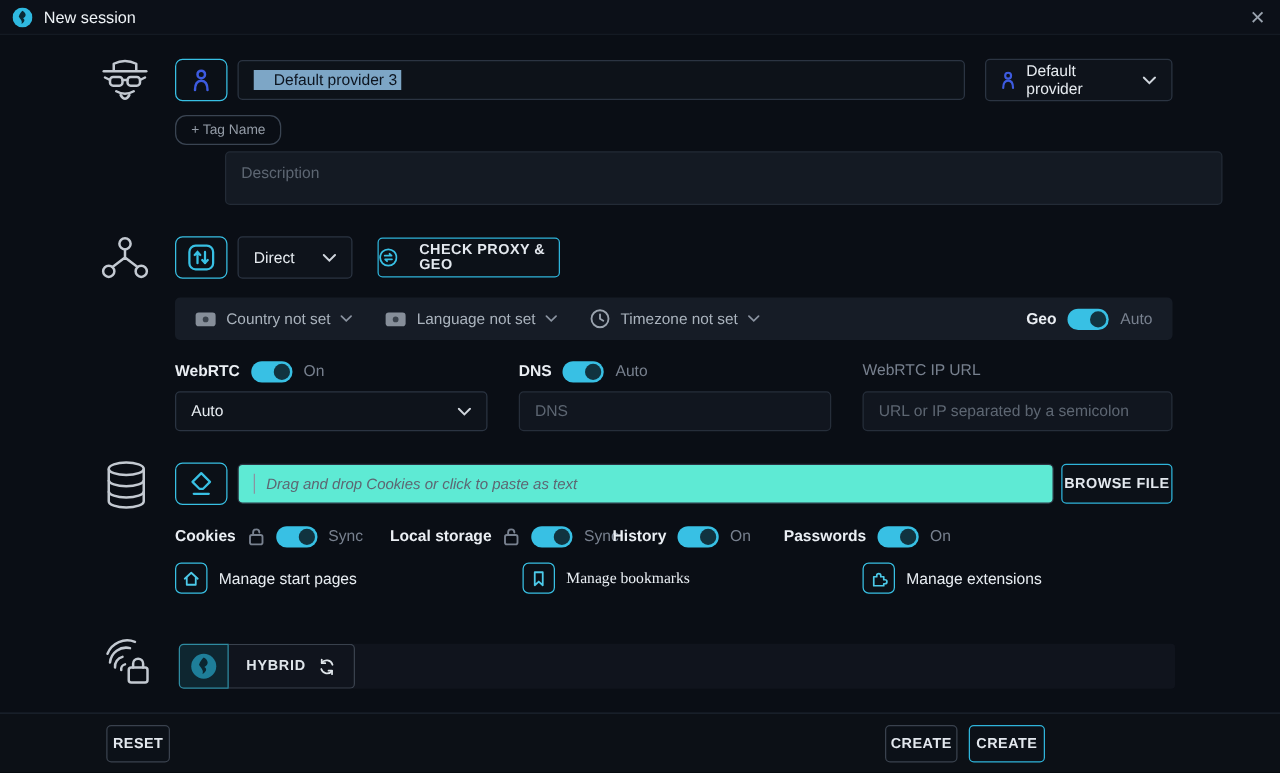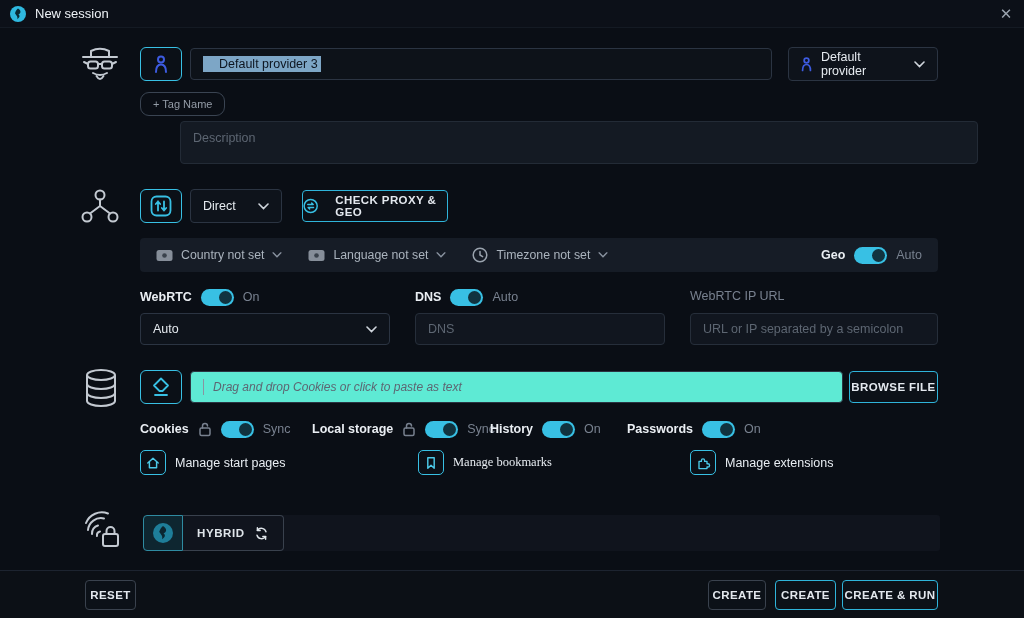--- a/index.html
+++ b/index.html
@@ -403,18 +403,15 @@
   <div class="footer">
     <div class="abs btn" style="left:85px; top:9px; width:51px; height:30px;">
       <span>RESET</span>
     </div>
     <div class="abs btn" style="left:708px; top:9px; width:58px; height:30px;">
       <span>CREATE</span>
     </div>
     <div class="abs btn accent" style="left:775px; top:9px; width:61px; height:30px;">
       <span>CREATE</span>
     </div>
-    <div class="abs btn accent" style="left:842px; top:9px; width:96px; height:30px;">
-      <span>CREATE &amp; RUN</span>
-    </div>
   </div>
 
 </div>
 
 </body></html>

